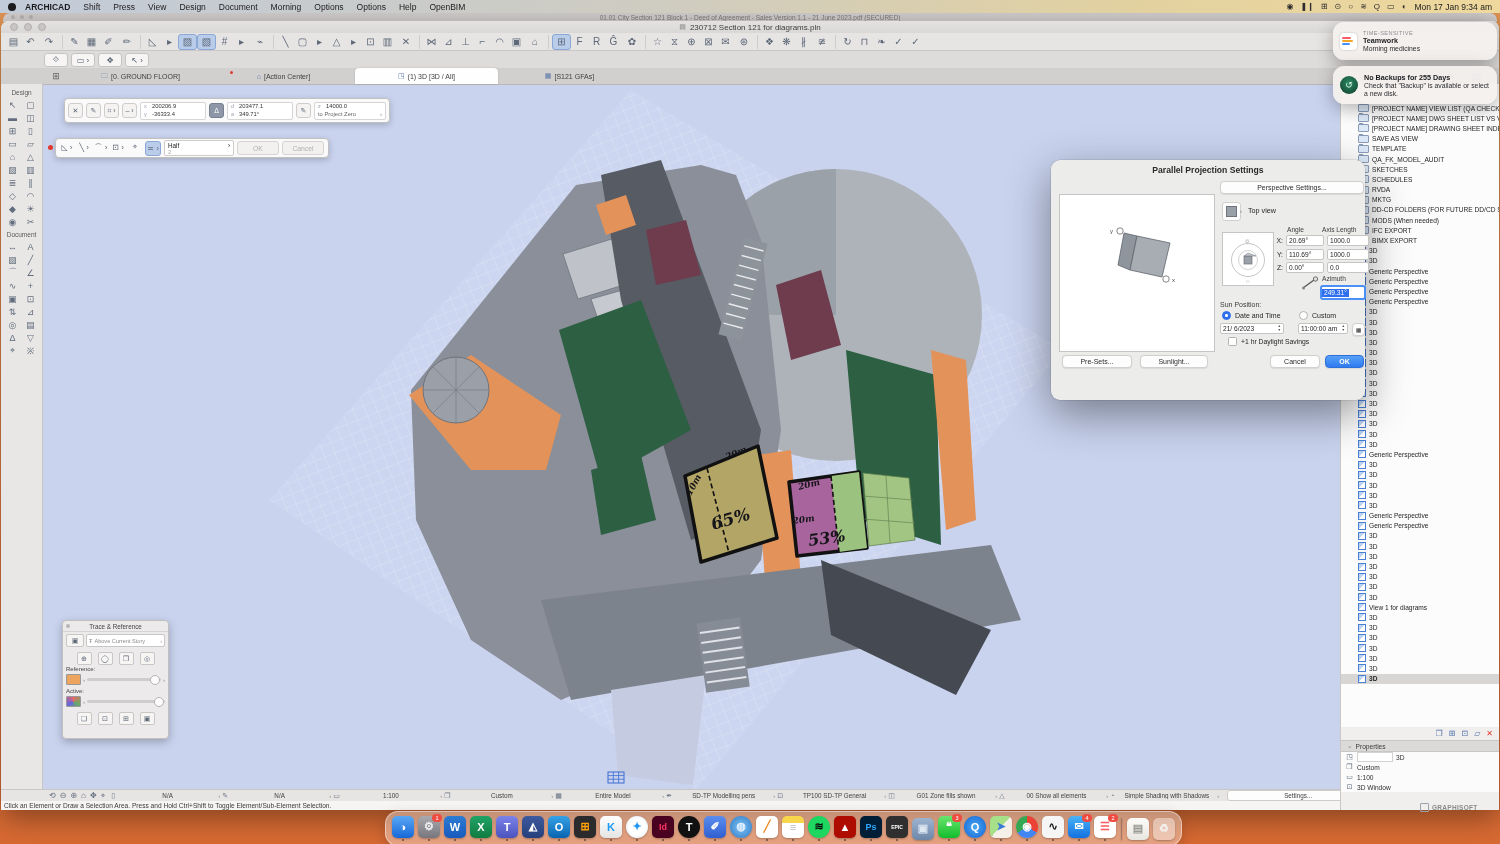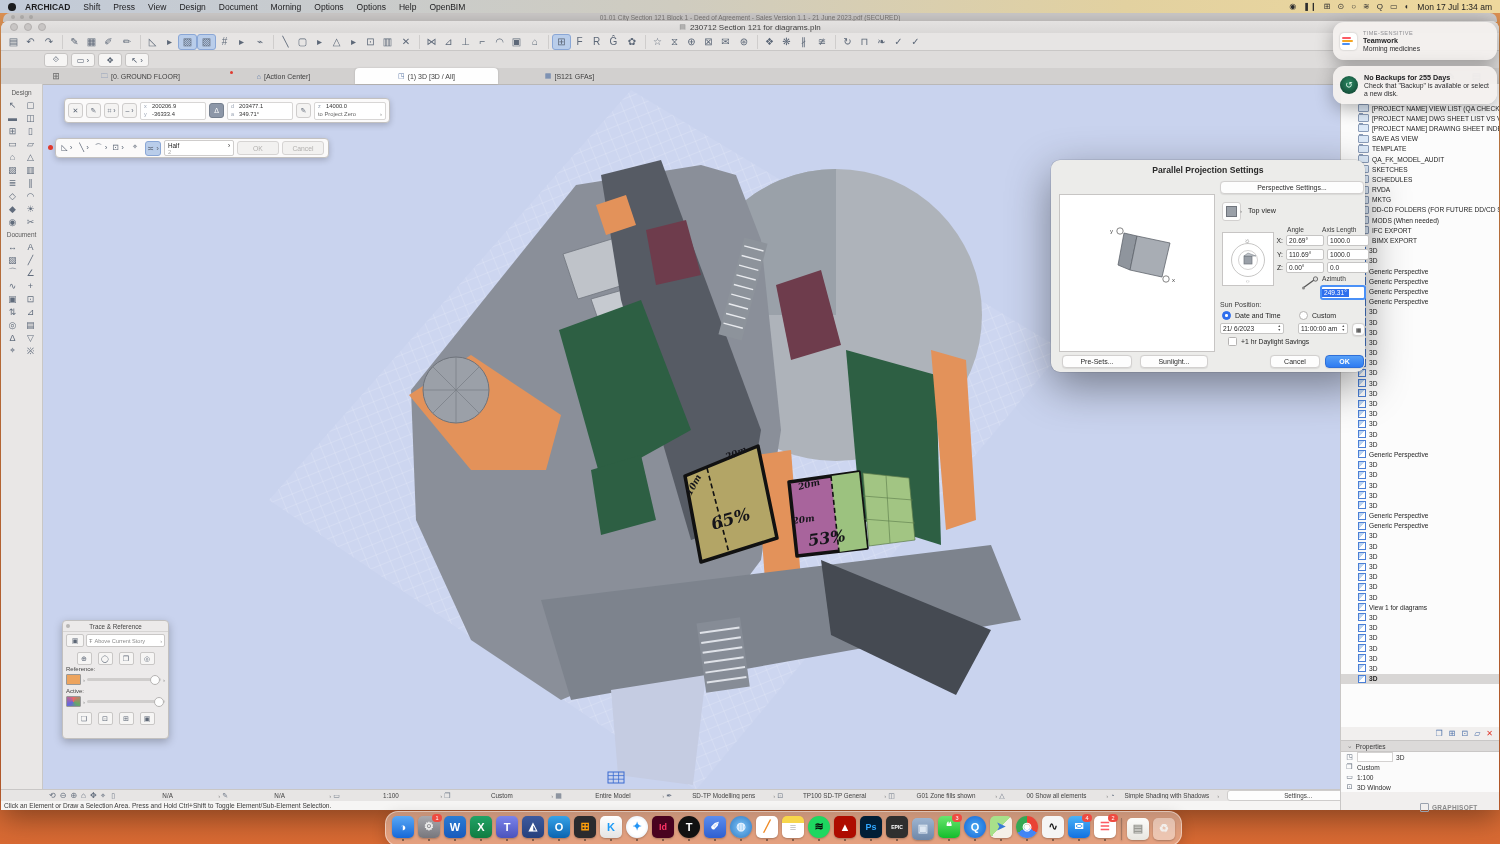--- a/index.html
+++ b/index.html
@@ -136,21 +136,21 @@
   .pp-icons span.red{color:#e0382c;}
   .pp-hdr{height:10px;background:#dcdad9;border-top:1px solid #c9c7c6;border-bottom:1px solid #c9c7c6;
     display:flex;align-items:center;padding-left:6px;gap:3px;color:#3a3a3a;}
   .pp-row{height:10px;display:flex;align-items:center;gap:3px;padding-left:4px;background:#fbfbfb;}
   .pp-row .ic{font-size:7px;color:#5d6878;width:9px;text-align:center;}
   .pp-field{border:1px solid #d4d2d1;background:#fff;height:7.5px;width:34px;}
   .brand{position:absolute;top:803px;left:1420px;z-index:4;display:flex;align-items:center;gap:3px;
     font-size:6.5px;color:#8a8a8a;font-weight:bold;letter-spacing:.3px;}
   .brand .bx{width:7px;height:7px;border:1.5px solid #9aa2ae;border-radius:1px;}
   
-  .dialog{position:absolute;top:160px;left:1051px;width:314px;height:212px;background:#ececea;border-radius:9px;
+  .dialog{position:absolute;top:160px;left:1051px;width:314px;height:240px;background:#ececea;border-radius:9px;
     box-shadow:0 14px 44px rgba(0,0,0,.42),0 0 0 .5px rgba(0,0,0,.15);z-index:40;font-size:7.2px;color:#1f1f1f;}
   .dlg-title{text-align:center;font-size:8.6px;font-weight:bold;padding-top:5px;color:#2a2a2a;}
   .dlg-preview{position:absolute;left:8px;top:34px;width:154px;height:156px;background:#fff;border:1px solid #c7c5c4;}
   .dlg-btn{position:absolute;background:#fdfdfd;border:1px solid #d2d0cf;border-radius:4px;
     display:flex;align-items:center;justify-content:center;font-size:7px;color:#2c2c2c;box-shadow:0 .5px 1px rgba(0,0,0,.08);}
   .dlg-btn.blue{background:linear-gradient(180deg,#57a0f7,#2e7bf1);color:#fff;border-color:#2e6fd8;font-weight:bold;}
   .preset-ic{position:absolute;left:171px;top:42px;width:17px;height:17px;background:#fdfdfd;border:1px solid #d2d0cf;
     border-radius:3px;display:flex;align-items:center;justify-content:center;}
   .preset-ic .sq{width:9px;height:9px;background:#9aa0a8;border:1px solid #6f747c;}
   .preset-chev{position:absolute;left:189px;top:48px;font-size:6px;color:#777;}
@@ -1107,21 +1107,21 @@
     <span class="mb-ic">◉</span>
         <span class="mb-ic">❚❙</span>
         <span class="mb-ic">⊞</span>
         <span class="mb-ic">⊙</span>
         <span class="mb-ic">○</span>
         <span class="mb-ic">≋</span>
         <span class="mb-ic">Q</span>
         <span class="mb-ic">▭</span>
         <span class="mb-ic">◐</span>
       </span>
-    <span class="mb-clock">Mon 17 Jul 1:34 am</span>
+    <span class="mb-clock">Mon 17 Jan 9:34 am</span>
   </span>
 </div>
 
 <div class="dock">
 
     <div class="dock-item">
       <div class="dock-ic" style="background: linear-gradient(rgb(89, 168, 245), rgb(22, 104, 216)); color: rgb(255, 255, 255);">◑</div>
 
       <span class="dock-dot"></span>
     </div>

